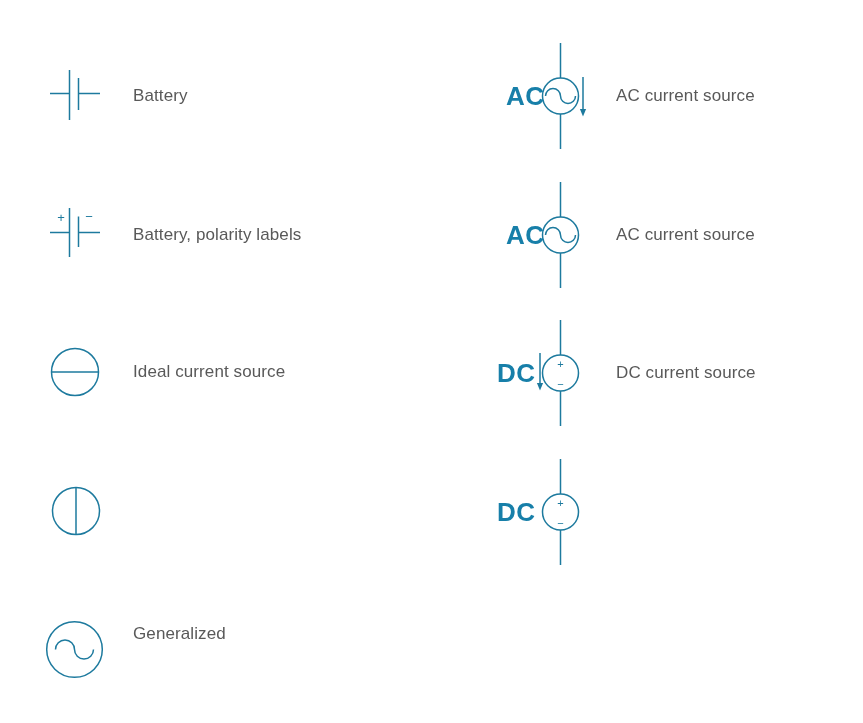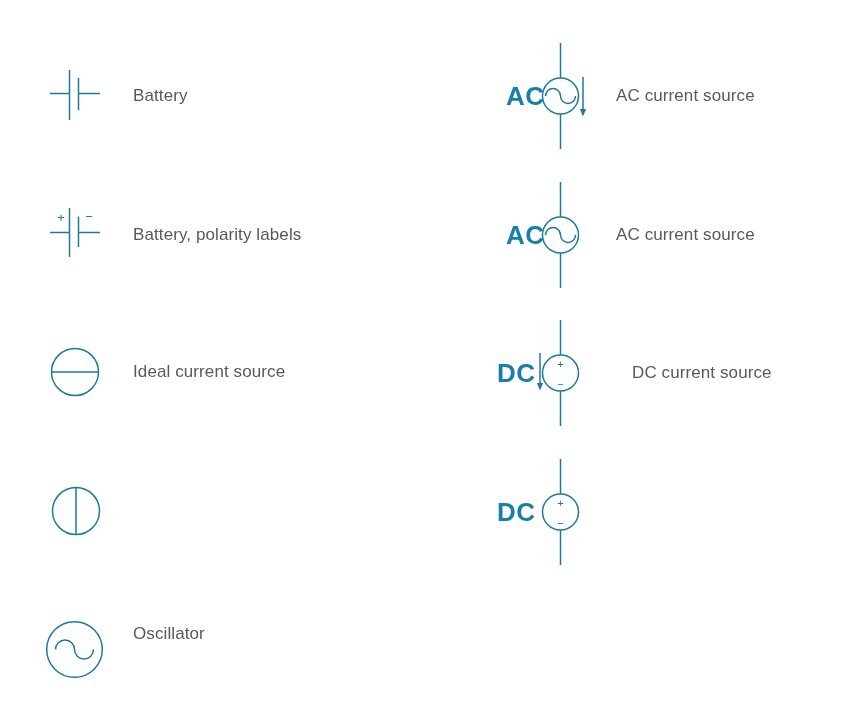--- a/index.html
+++ b/index.html
@@ -98,21 +98,21 @@
     </svg>
   </div>
 
   <div class="abs" style="left:45px;top:620px;">
     <svg width="60" height="60" viewBox="0 0 60 60">
       <circle class="st" cx="29.5" cy="29.5" r="27.8"></circle>
       <path class="st" d="M10.5 29.5 A9.5 9.5 0 0 1 29.5 29.5 A9.5 9.5 0 0 0 48.5 29.5"></path>
     </svg>
   </div>
   <div class="label two-line" style="left:133px;top:622px;">
-    <div>Oscillator</div>
+    <div>Generalized</div>
   </div>
 
   <div class="abs" style="left:500px;top:43px;">
     <svg width="100" height="106" viewBox="0 0 100 106">
       <path class="st" d="M60.5 0 V106"></path>
       <circle class="st fillw" cx="60.5" cy="53" r="18"></circle>
       <path class="st" d="M45.5 53 A7.5 7.5 0 0 1 60.5 53 A7.5 7.5 0 0 0 75.5 53"></path>
       <path class="st" d="M83 34 V67"></path>
       <polygon class="arrowhead" points="79.9,66 86.1,66 83,73.5"></polygon>
     </svg>
@@ -134,21 +134,21 @@
     <svg width="100" height="106" viewBox="0 0 100 106">
       <path class="st" d="M60.5 0 V106"></path>
       <path class="st" d="M40 33 V64"></path>
       <polygon class="arrowhead" points="36.9,63 43.1,63 40,70.5"></polygon>
       <circle class="st fillw" cx="60.5" cy="53" r="18"></circle>
       <text class="sign small" x="60.5" y="48">+</text>
       <text class="sign small" x="60.5" y="68">−</text>
     </svg>
   </div>
   <div class="acdc" style="left:497px;top:360px;">DC</div>
-  <div class="label" style="left:616px;top:363px;margin-left:16px;">DC current source</div>
+  <div class="label" style="left:616px;top:363px;">DC current source</div>
 
   <div class="abs" style="left:500px;top:459px;">
     <svg width="100" height="106" viewBox="0 0 100 106">
       <path class="st" d="M60.5 0 V106"></path>
       <circle class="st fillw" cx="60.5" cy="53" r="18"></circle>
       <text class="sign small" x="60.5" y="48">+</text>
       <text class="sign small" x="60.5" y="68">−</text>
     </svg>
   </div>
   <div class="acdc" style="left:497px;top:499px;">DC</div>

